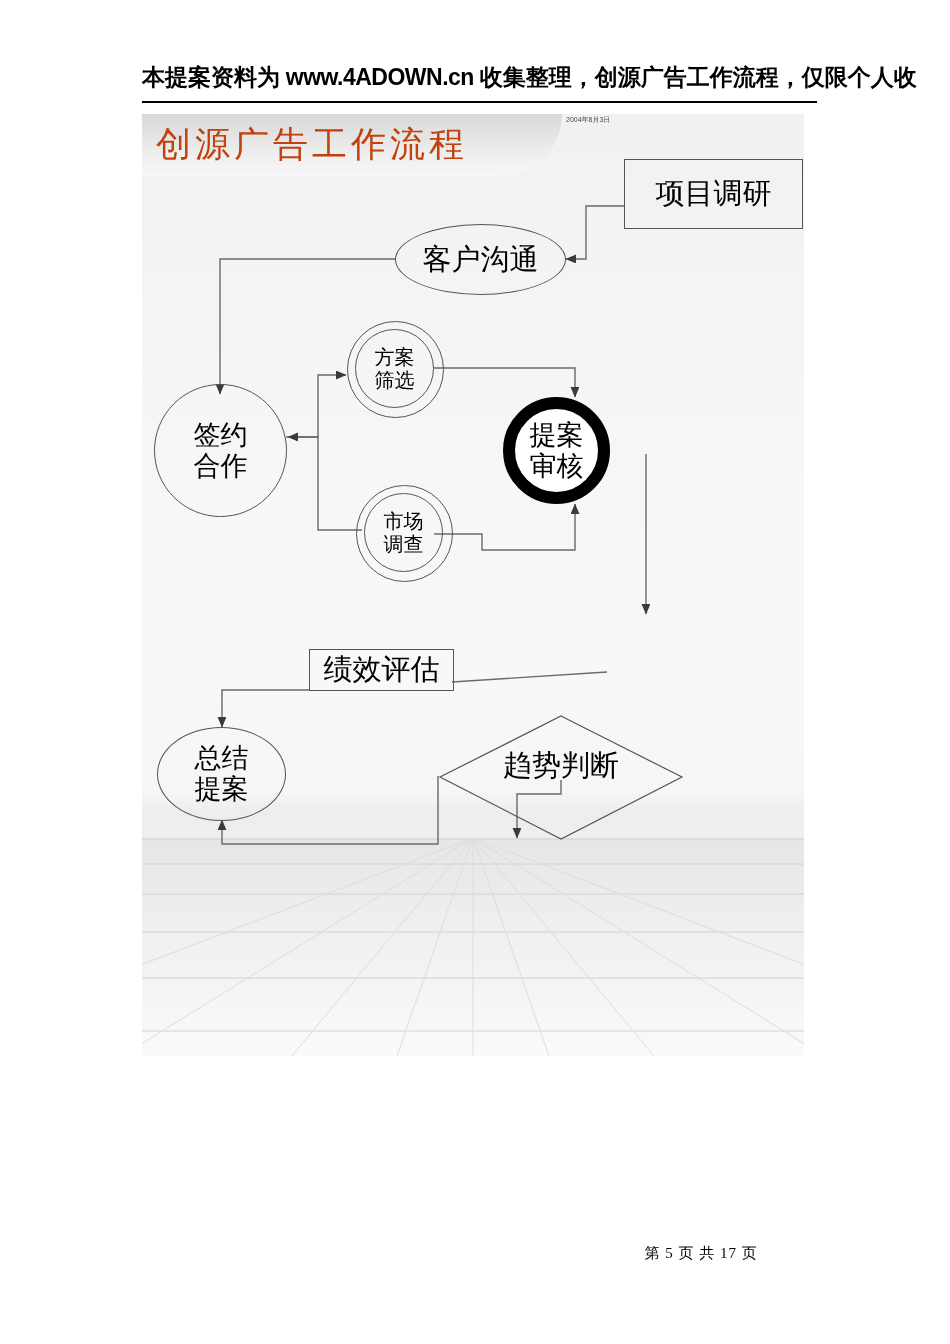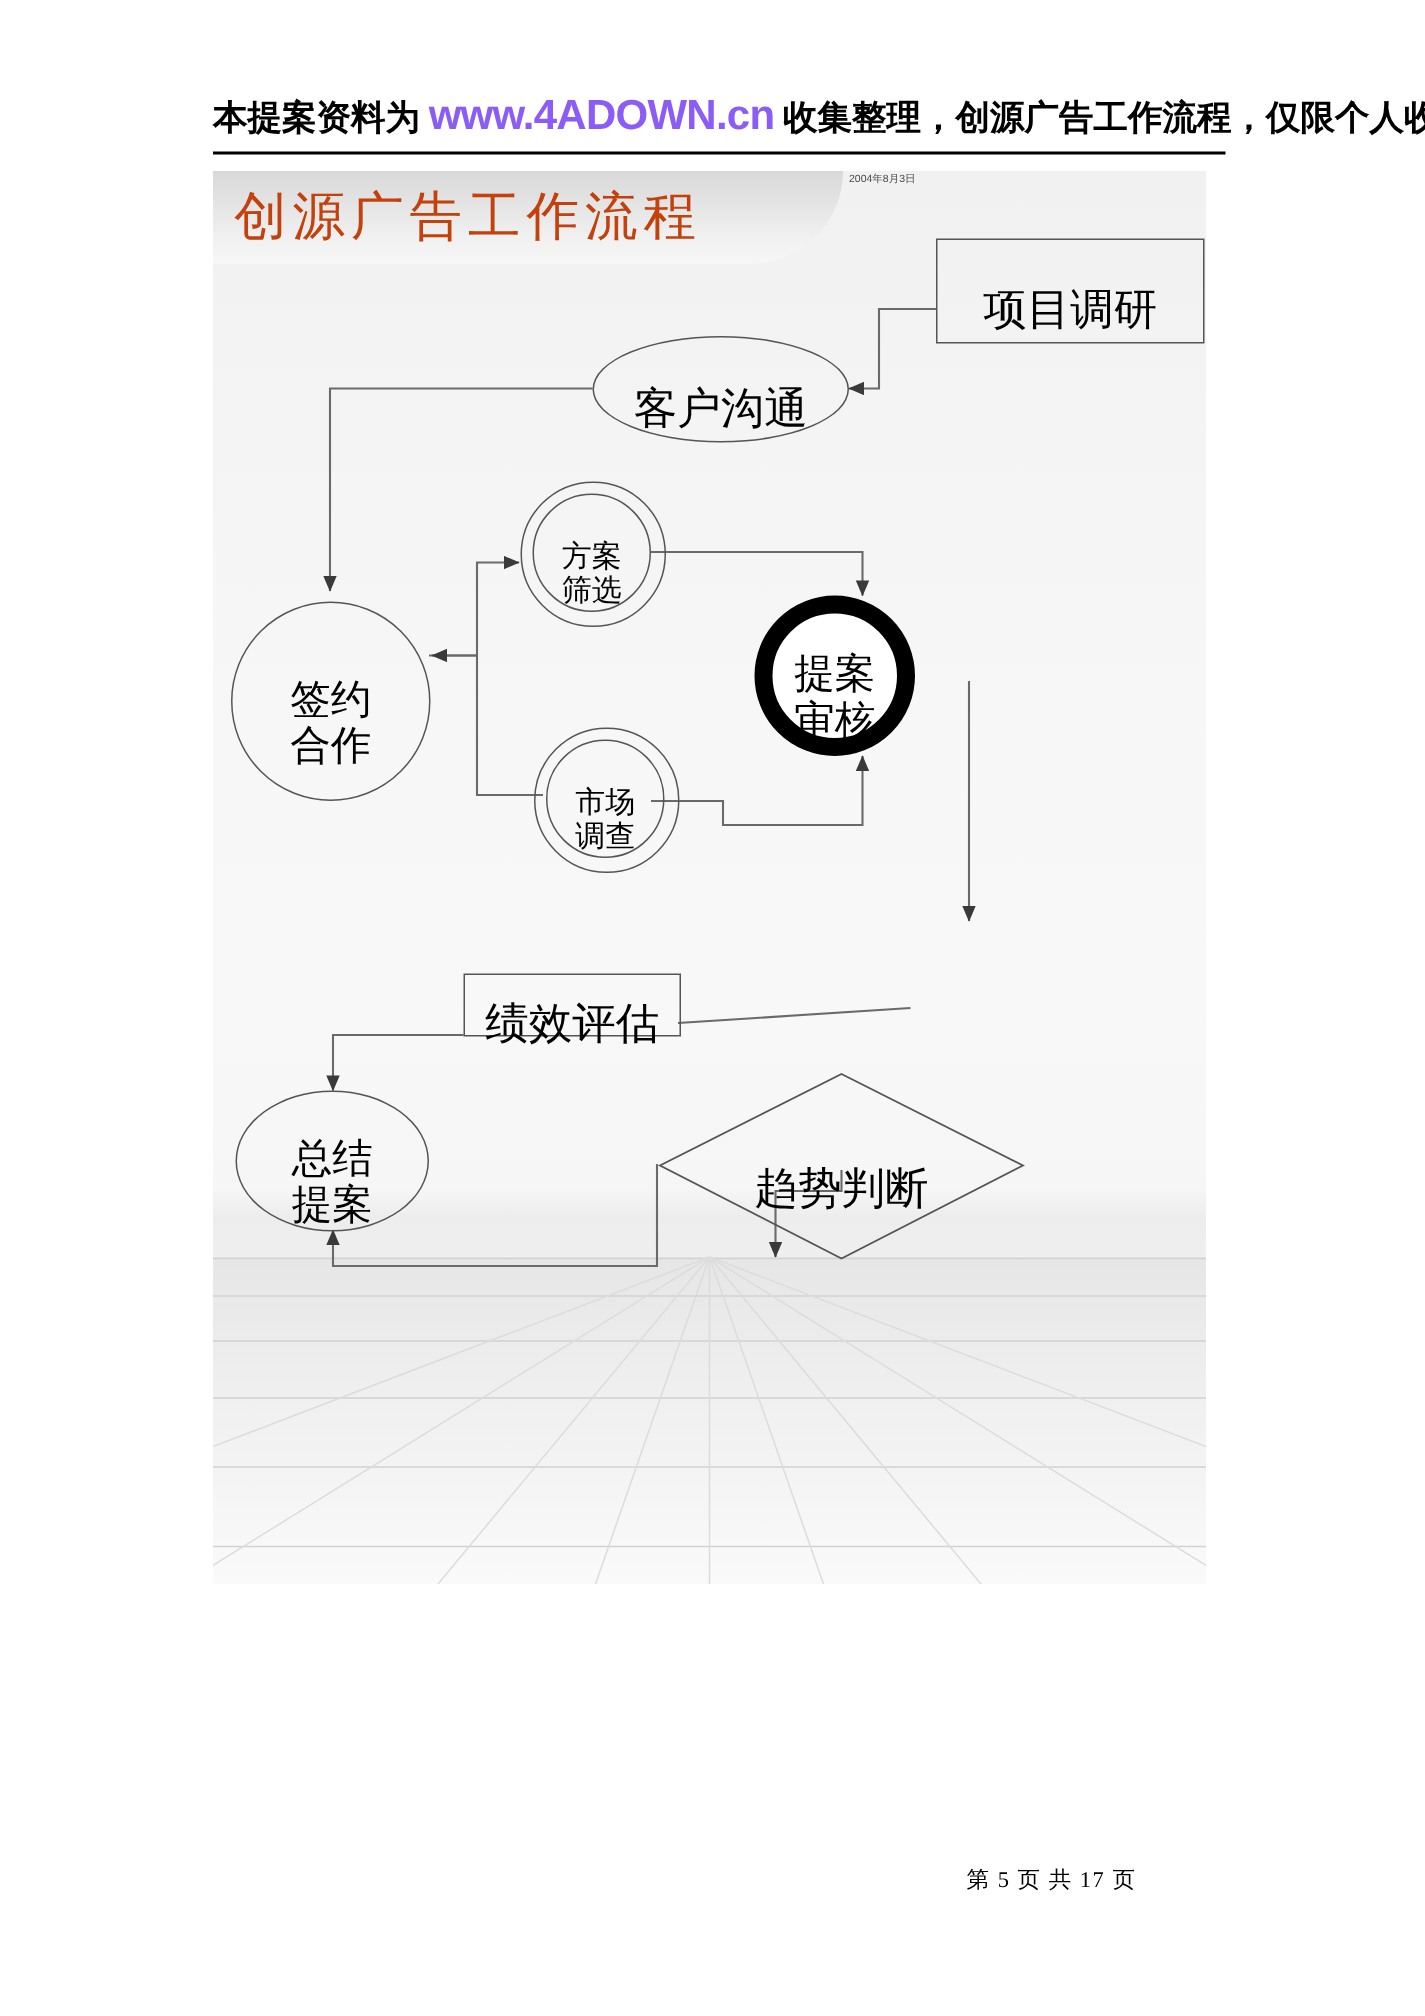--- a/index.html
+++ b/index.html
@@ -29,24 +29,24 @@
     top: 64px;
     white-space: nowrap;
     font-family: "Liberation Serif", "DejaVu Serif", serif;
     font-weight: bold;
     font-size: 23px;
     line-height: 26px;
     color: #000000;
     letter-spacing: 0px;
   }
   #header-text .url {
-    color: #8b5cf6;
+    color: #000000;
     font-family: "Liberation Sans", "DejaVu Sans", sans-serif;
     font-weight: bold;
-    font-size: 28px;
+    font-size: 23px;
     letter-spacing: -0.5px;
   }
   #header-rule {
     position: absolute;
     left: 142px;
     top: 101px;
     width: 675px;
     height: 0;
     border-top: 2px solid #000000;
   }
@@ -118,21 +118,20 @@
     justify-content: center;
     text-align: center;
     color: #000000;
     box-sizing: border-box;
   }
   .node .label {
     position: relative;
     z-index: 3;
     line-height: 1.14;
     white-space: pre-line;
-    margin-top: 28px;
   }
 
   
   .box {
     border: 1px solid #555555;
     background: transparent;
   }
 
   
   .ellipse {
@@ -257,21 +256,21 @@
   </svg>
 
   <div class="node box" style="left:482px; top:45px; width:179px; height:70px; font-size:29px;">
     <span class="label">项目调研</span>
   </div>
 
   <div class="node ellipse" style="left:253px; top:110px; width:171px; height:71px; font-size:29px;">
     <span class="label">客户沟通</span>
   </div>
 
-  <div class="node ellipse" style="left:12px; top:287px; width:133px; height:133px; font-size:27px;">
+  <div class="node ellipse" style="left:12px; top:270px; width:133px; height:133px; font-size:27px;">
     <span class="label">签约
 合作</span>
   </div>
 
   <div class="node ellipse" style="left:213px; top:215px; width:79px; height:79px; font-size:20px;">
     <span class="double-outer" style="left:-9px; top:-9px; width:95px; height:95px;"></span>
     <span class="label">方案
 筛选</span>
   </div>
 

